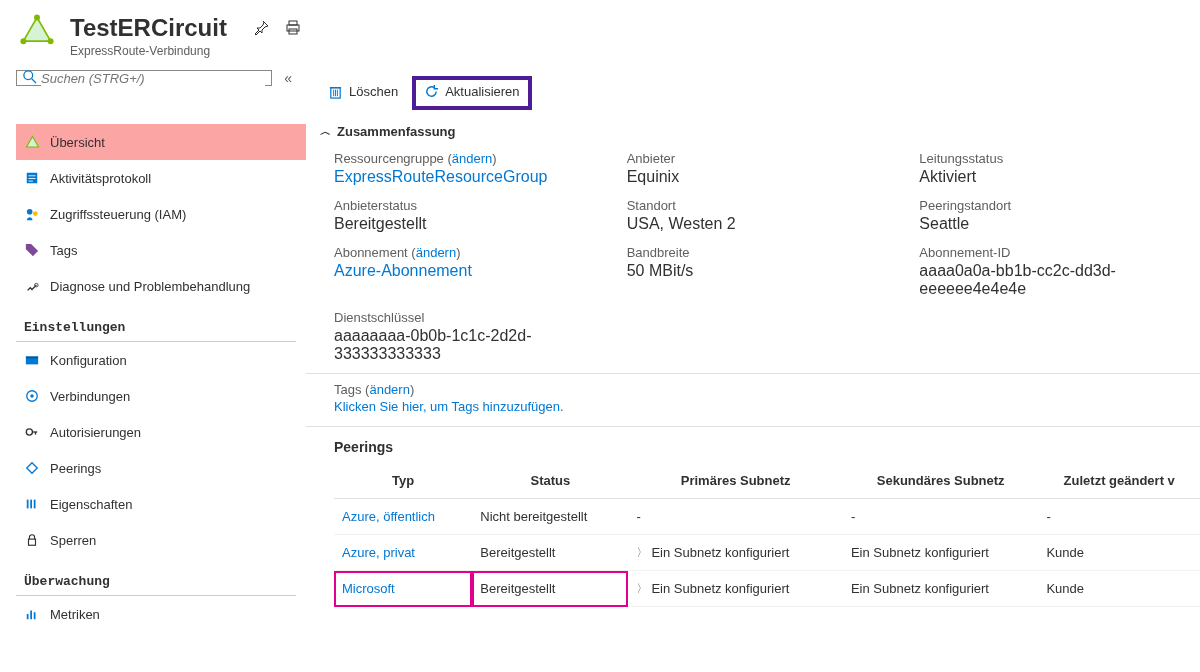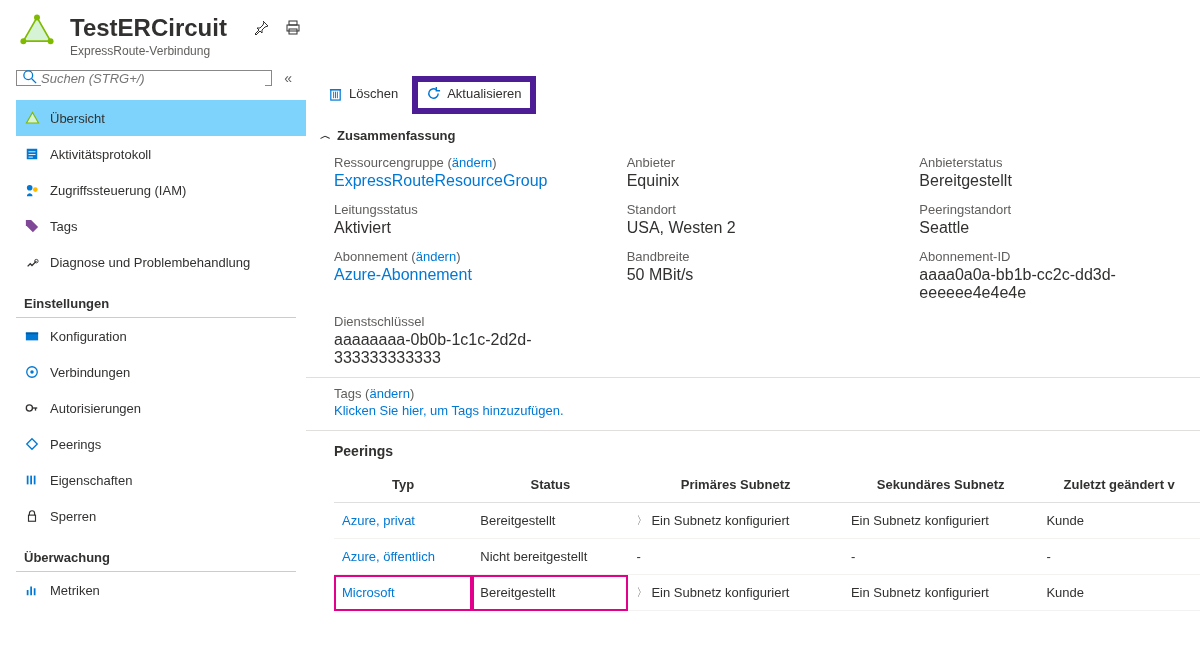--- a/index.html
+++ b/index.html
@@ -13,27 +13,27 @@
 .header-actions { display: flex; gap: 16px; margin-left: 10px; margin-top: 6px; }
 .icon-btn { cursor: pointer; color: #323130; }
 .body { display: flex; flex: 1; overflow: hidden; }
 .sidebar { width: 306px; border-right: none; display: flex; flex-direction: column; padding: 0 0 0 16px; }
 .search-row { display: flex; align-items: center; gap: 8px; margin: 0 10px 10px 0; }
 .search-box { flex: 1; display: flex; align-items: center; border: 1px solid #8a8886; height: 16px; padding: 0 6px; }
 .search-box input { border: none; outline: none; flex: 1; font-size: 13px; color: #605e5c; font-style: italic; }
 .collapse-btn { cursor: pointer; color: #605e5c; font-size: 14px; padding: 4px; }
 .nav { list-style: none; }
 .nav li { display: flex; align-items: center; height: 36px; padding-left: 8px; cursor: pointer; gap: 10px; }
-.nav li.active { background: #7dd3fc; }
+.nav li.active { background: #fca5a5; margin-top: 24px; }
 .nav li .nav-icon { width: 16px; display: flex; justify-content: center; }
-.nav-section { font-size: 13px; font-weight: 600; color: #323130; padding: 12px 0 6px 8px; border-bottom: 1px solid #ccc; margin-right: 10px; margin-top: 4px; }
+.nav-section { font-size: 13px; font-weight: 600; color: #323130; padding: 12px 0 6px 8px; border-bottom: 1px solid #ccc; margin-right: 10px; margin-top: 4px; font-family: Liberation Mono, monospace; }
 .main { flex: 1; display: flex; flex-direction: column; overflow: hidden; }
 .toolbar { display: flex; align-items: center; gap: 6px; padding: 10px 14px; }
 .toolbar-btn { display: flex; align-items: flex-start; gap: 6px; padding: 4px 8px; cursor: pointer; color: #323130; }
-.refresh-box { border: 6px solid #4c1d95; }
+.refresh-box { border: 4px solid #4c1d95; }
 .toolbar-btn .tb-icon { color: #0078d4; }
 .section-header { display: flex; align-items: center; gap: 6px; padding: 4px 14px 8px 14px; font-weight: 600; }
 .chev { font-size: 11px; }
 .summary-grid { display: grid; grid-template-columns: 1fr 1fr 1fr; column-gap: 40px; row-gap: 12px; padding: 4px 28px 10px 28px; border-bottom: 1px solid #e1dfdd; }
 .field-label { color: #605e5c; font-size: 13px; }
 .field-value { font-size: 16px; color: #323130; margin-top: 2px; }
 .link { color: #0078d4; cursor: pointer; }
 .tags-row { padding: 8px 32px 12px 28px; border-bottom: 1px solid #e1dfdd; }
 .peerings-block { padding: 12px 0 0 28px; }
 .peerings-title { font-weight: 600; font-size: 14px; padding-bottom: 8px; }
@@ -241,26 +241,26 @@
       <div class="summary-grid">
         <div>
           <div class="field-label"><span>Ressourcengruppe</span> (<span class="link">ändern</span>)</div>
           <div class="field-value link">ExpressRouteResourceGroup</div>
         </div>
         <div>
           <div class="field-label">Anbieter</div>
           <div class="field-value">Equinix</div>
         </div>
         <div>
+          <div class="field-label">Leitungsstatus</div>
+          <div class="field-value">Aktiviert</div>
+        </div>
+        <div>
           <div class="field-label">Anbieterstatus</div>
           <div class="field-value">Bereitgestellt</div>
-        </div>
-        <div>
-          <div class="field-label">Leitungsstatus</div>
-          <div class="field-value">Aktiviert</div>
         </div>
         <div>
           <div class="field-label">Standort</div>
           <div class="field-value">USA, Westen 2</div>
         </div>
         <div>
           <div class="field-label">Peeringstandort</div>
           <div class="field-value">Seattle</div>
         </div>
         <div>
@@ -293,36 +293,36 @@
             <tr>
               <th>Typ</th>
               <th>Status</th>
               <th>Primäres Subnetz</th>
               <th>Sekundäres Subnetz</th>
               <th>Zuletzt geändert v</th>
             </tr>
           </thead>
           <tbody id="peerings-body">
               <tr>
+                <td><span class="link">Azure, öffentlich</span></td>
+                <td>Nicht bereitgestellt</td>
+                <td>
+                  <div class="subnet-cell">-</div>
+                </td>
+                <td>-</td>
+                <td>-</td>
+              </tr>
+              <tr>
                 <td><span class="link">Azure, privat</span></td>
                 <td>Bereitgestellt</td>
                 <td>
                   <div class="subnet-cell"><span class="chev-right">〉</span> Ein Subnetz konfiguriert</div>
                 </td>
                 <td>Ein Subnetz konfiguriert</td>
                 <td>Kunde</td>
-              </tr>
-              <tr>
-                <td><span class="link">Azure, öffentlich</span></td>
-                <td>Nicht bereitgestellt</td>
-                <td>
-                  <div class="subnet-cell">-</div>
-                </td>
-                <td>-</td>
-                <td>-</td>
               </tr>
               <tr class="row-highlight">
                 <td><span class="link">Microsoft</span></td>
                 <td>Bereitgestellt</td>
                 <td>
                   <div class="subnet-cell"><span class="chev-right">〉</span> Ein Subnetz konfiguriert</div>
                 </td>
                 <td>Ein Subnetz konfiguriert</td>
                 <td>Kunde</td>
               </tr>

